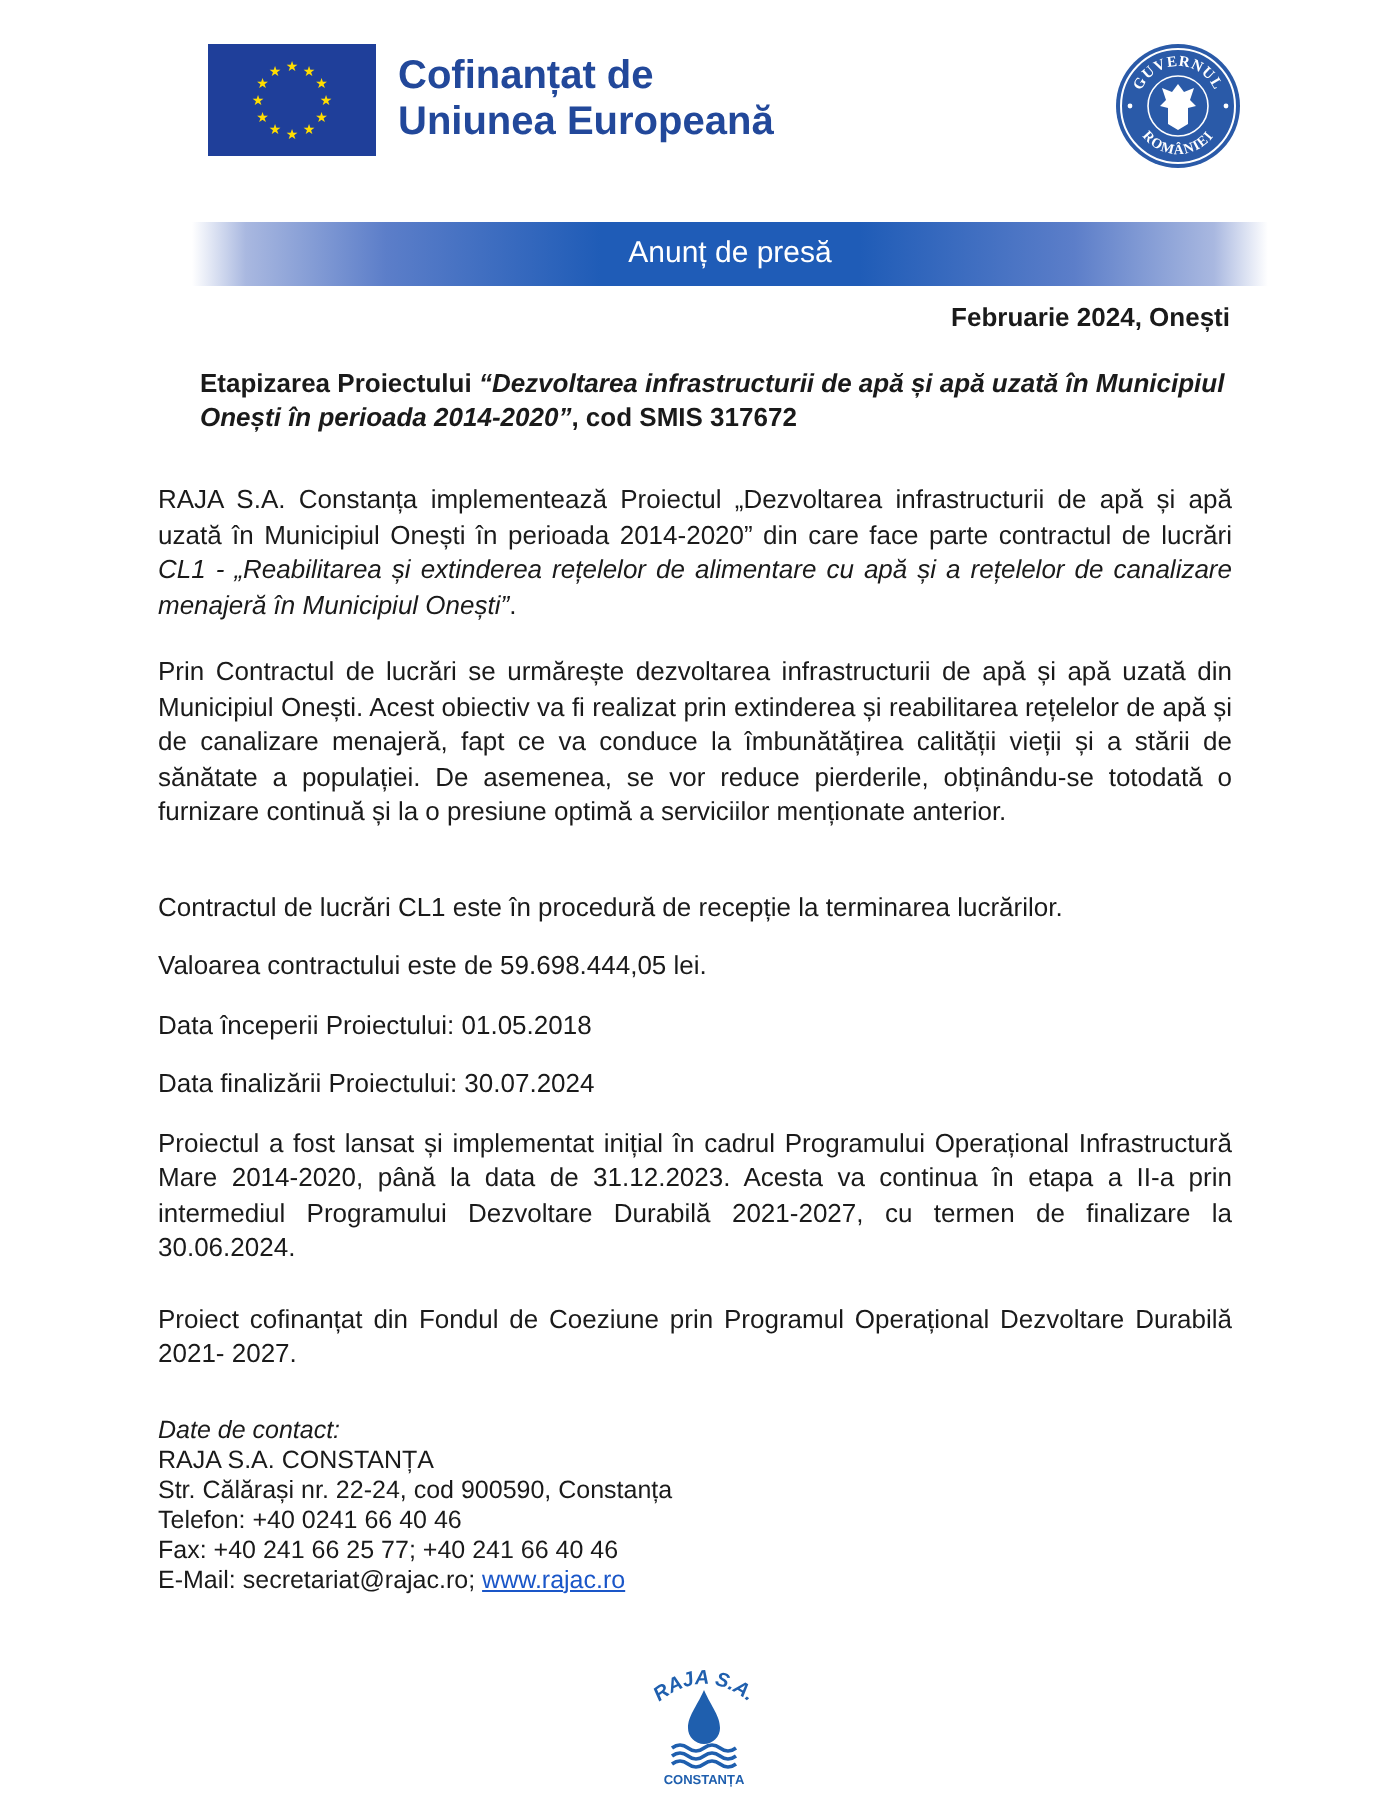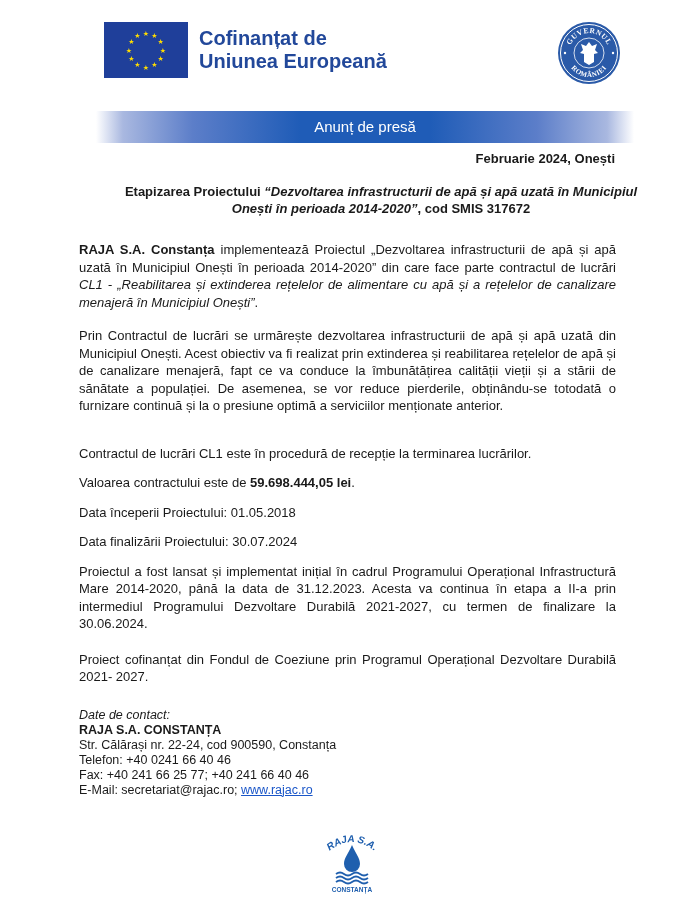--- a/index.html
+++ b/index.html
@@ -7,37 +7,37 @@
          font-family:"Liberation Sans", sans-serif; color:#1a1a1a; }
   .header { position:absolute; left:0; top:0; width:696px; height:100px; }
   .eu-flag { position:absolute; left:104px; top:22px; width:84px; height:56px; background:#1f3f9a; }
   .eu-flag svg { width:100%; height:100%; display:block; }
   .eu-text { position:absolute; left:199px; top:27px; font-weight:bold; font-size:20px; line-height:23px; color:#22489a; }
   .gov-seal { position:absolute; left:557px; top:21px; width:64px; height:64px; }
   .banner { position:absolute; left:96px; top:111px; width:538px; height:32px;
             background:linear-gradient(90deg, rgba(255,255,255,1) 0%, #a9b8e0 5%, #5c7ec9 18%, #1f5cb7 38%, #1f5cb7 62%, #5c7ec9 82%, #a9b8e0 95%, rgba(255,255,255,1) 100%);
             text-align:center; color:#ffffff; font-size:15px; line-height:32px; }
   .date { position:absolute; right:81px; top:151px; font-weight:bold; font-size:13px; }
-  .title { position:absolute; left:117px; top:183px; width:528px; text-align:center; font-weight:bold; font-size:13px; line-height:17px; }
+  .title { position:absolute; left:100px; top:183px; width:528px; font-weight:bold; font-size:13px; line-height:17px; }
   .body { position:absolute; left:79px; top:241px; width:537px; font-size:13px; line-height:17.5px; text-align:justify; }
   .body p { margin:0; }
   .p1 { margin-bottom:16px !important; }
   .p2 { margin-bottom:30px !important; }
   .p3 { margin-bottom:12px !important; }
   .p4 { margin-bottom:12px !important; }
   .p5 { margin-bottom:12px !important; }
   .p6 { margin-bottom:12px !important; }
   .p7 { margin-bottom:12px !important; }
   .p8 { margin-bottom:18px !important; }
   .p9 { margin-bottom:22px !important; }
   .contact { font-size:12.5px; line-height:15px; text-align:left; }
   .contact div { margin:0; }
   a.link { color:#1a56c8; text-decoration:underline; }
   .raja-logo { position:absolute; left:318px; top:828px; width:68px; height:66px; }
-  b, .b { font-weight:bold; }
+  b, .b { font-weight:normal; }
   i, .i { font-style:italic; }
 </style>
 </head>
 <body>
 
 <div class="header">
   <div class="eu-flag">
     <svg viewBox="0 0 84 56" id="eu-stars">
         <text x="42" y="13.5" text-anchor="middle" font-size="7" fill="#ffdd00">★</text>
         <text x="50.5" y="15.777568135664541" text-anchor="middle" font-size="7" fill="#ffdd00">★</text>

